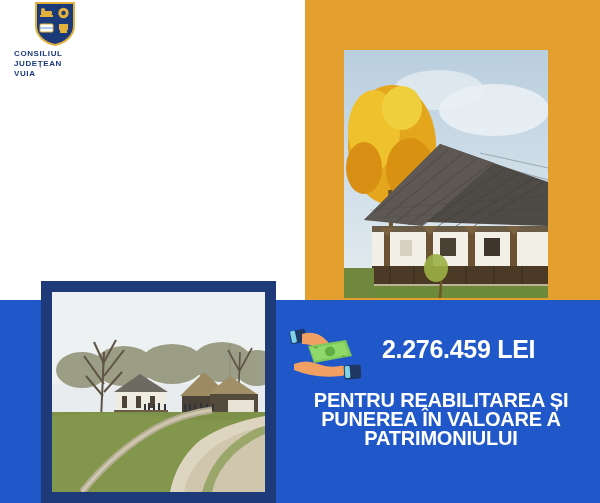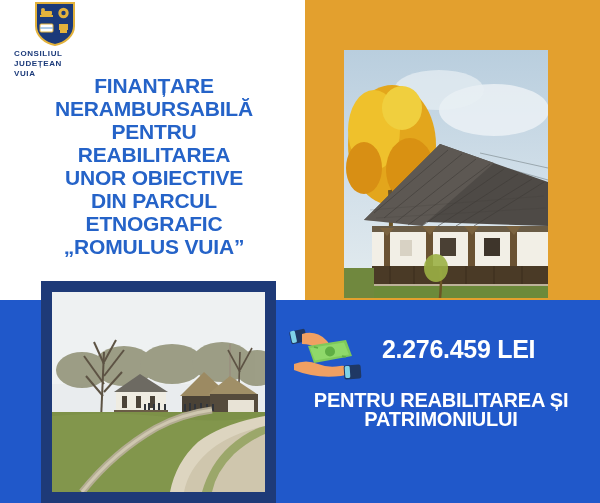--- a/index.html
+++ b/index.html
@@ -184,30 +184,20 @@
         <path d="M5 26 h13" stroke="#8fb7dd" stroke-width="1.4"></path>
       </svg>
     </div>
     <div class="logo-text">
       <span>CONSILIUL</span><br>
       <span>JUDEȚEAN</span><br>
       <span>VUIA</span>
     </div>
   </div>
 
-  <div class="headline">
-    <span class="line">FINANȚARE</span>
-    <span class="line">NERAMBURSABILĂ</span>
-    <span class="line">PENTRU</span>
-    <span class="line">REABILITAREA</span>
-    <span class="line">UNOR OBIECTIVE</span>
-    <span class="line">DIN PARCUL</span>
-    <span class="line">ETNOGRAFIC</span>
-    <span class="line">„ROMULUS VUIA”</span>
-  </div>
 
   <div class="photo-top">
     <svg viewBox="0 0 204 248" width="204" height="248" preserveAspectRatio="none" aria-hidden="true">
       <defs>
         <linearGradient id="skyT" x1="0" y1="0" x2="0" y2="1">
           <stop offset="0%" stop-color="#b9cede"></stop>
           <stop offset="60%" stop-color="#d4e1ea"></stop>
           <stop offset="100%" stop-color="#e4ecef"></stop>
         </linearGradient>
       </defs>
@@ -377,16 +367,17 @@
         <path d="M6 40 q12 -5 24 0 q10 4 22 2 q7 -1 8 4 q1 5 -7 6 q-16 2 -30 -1 q-10 -2 -17 -5 z" fill="#f0a062"></path>
         <rect x="56" y="41" width="17" height="14" rx="2" transform="rotate(-4 64 48)" fill="#1f3864"></rect>
         <rect x="57" y="42" width="5" height="12" rx="1.5" transform="rotate(-4 59 48)" fill="#7fd3e8"></rect>
       </svg>
     </div>
     <div class="amount">2.276.459 LEI</div>
   </div>
 
   <div class="caption">
     <span class="line">PENTRU REABILITAREA ȘI</span>
+    <span class="line">PUNEREA ÎN VALOARE A</span>
     <span class="line">PATRIMONIULUI</span>
   </div>
 
 </div>
 
 </body></html>

